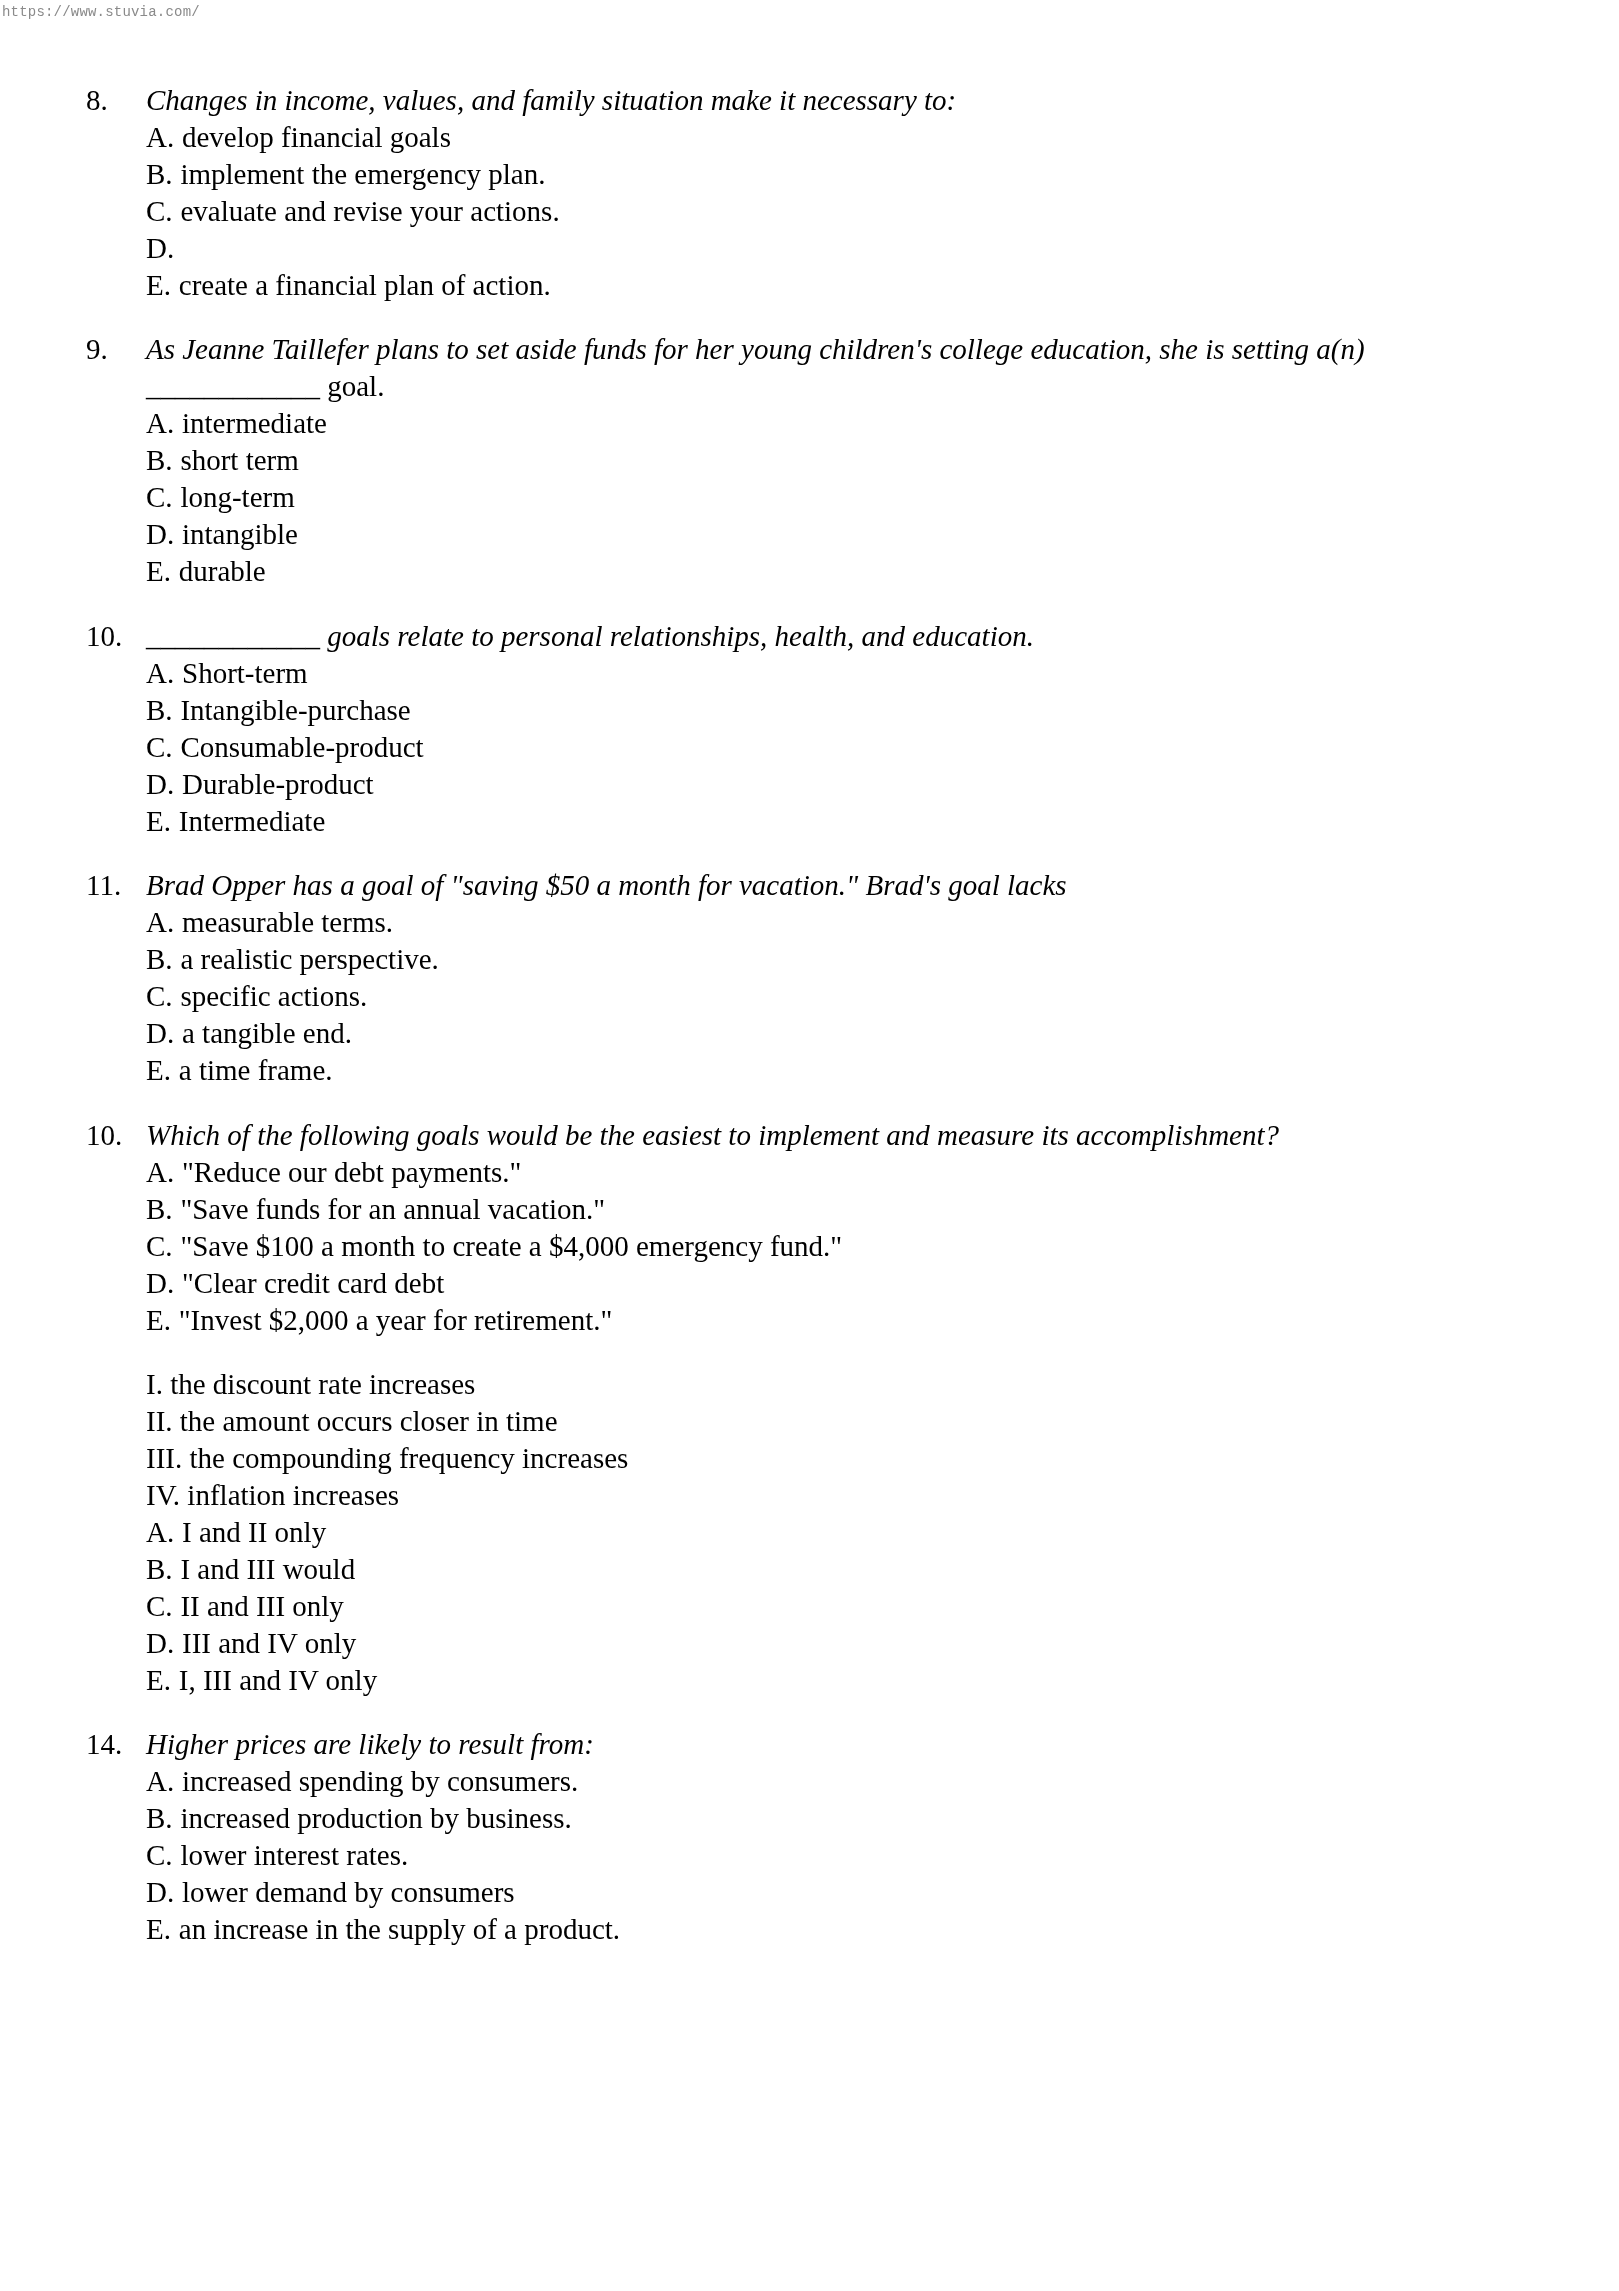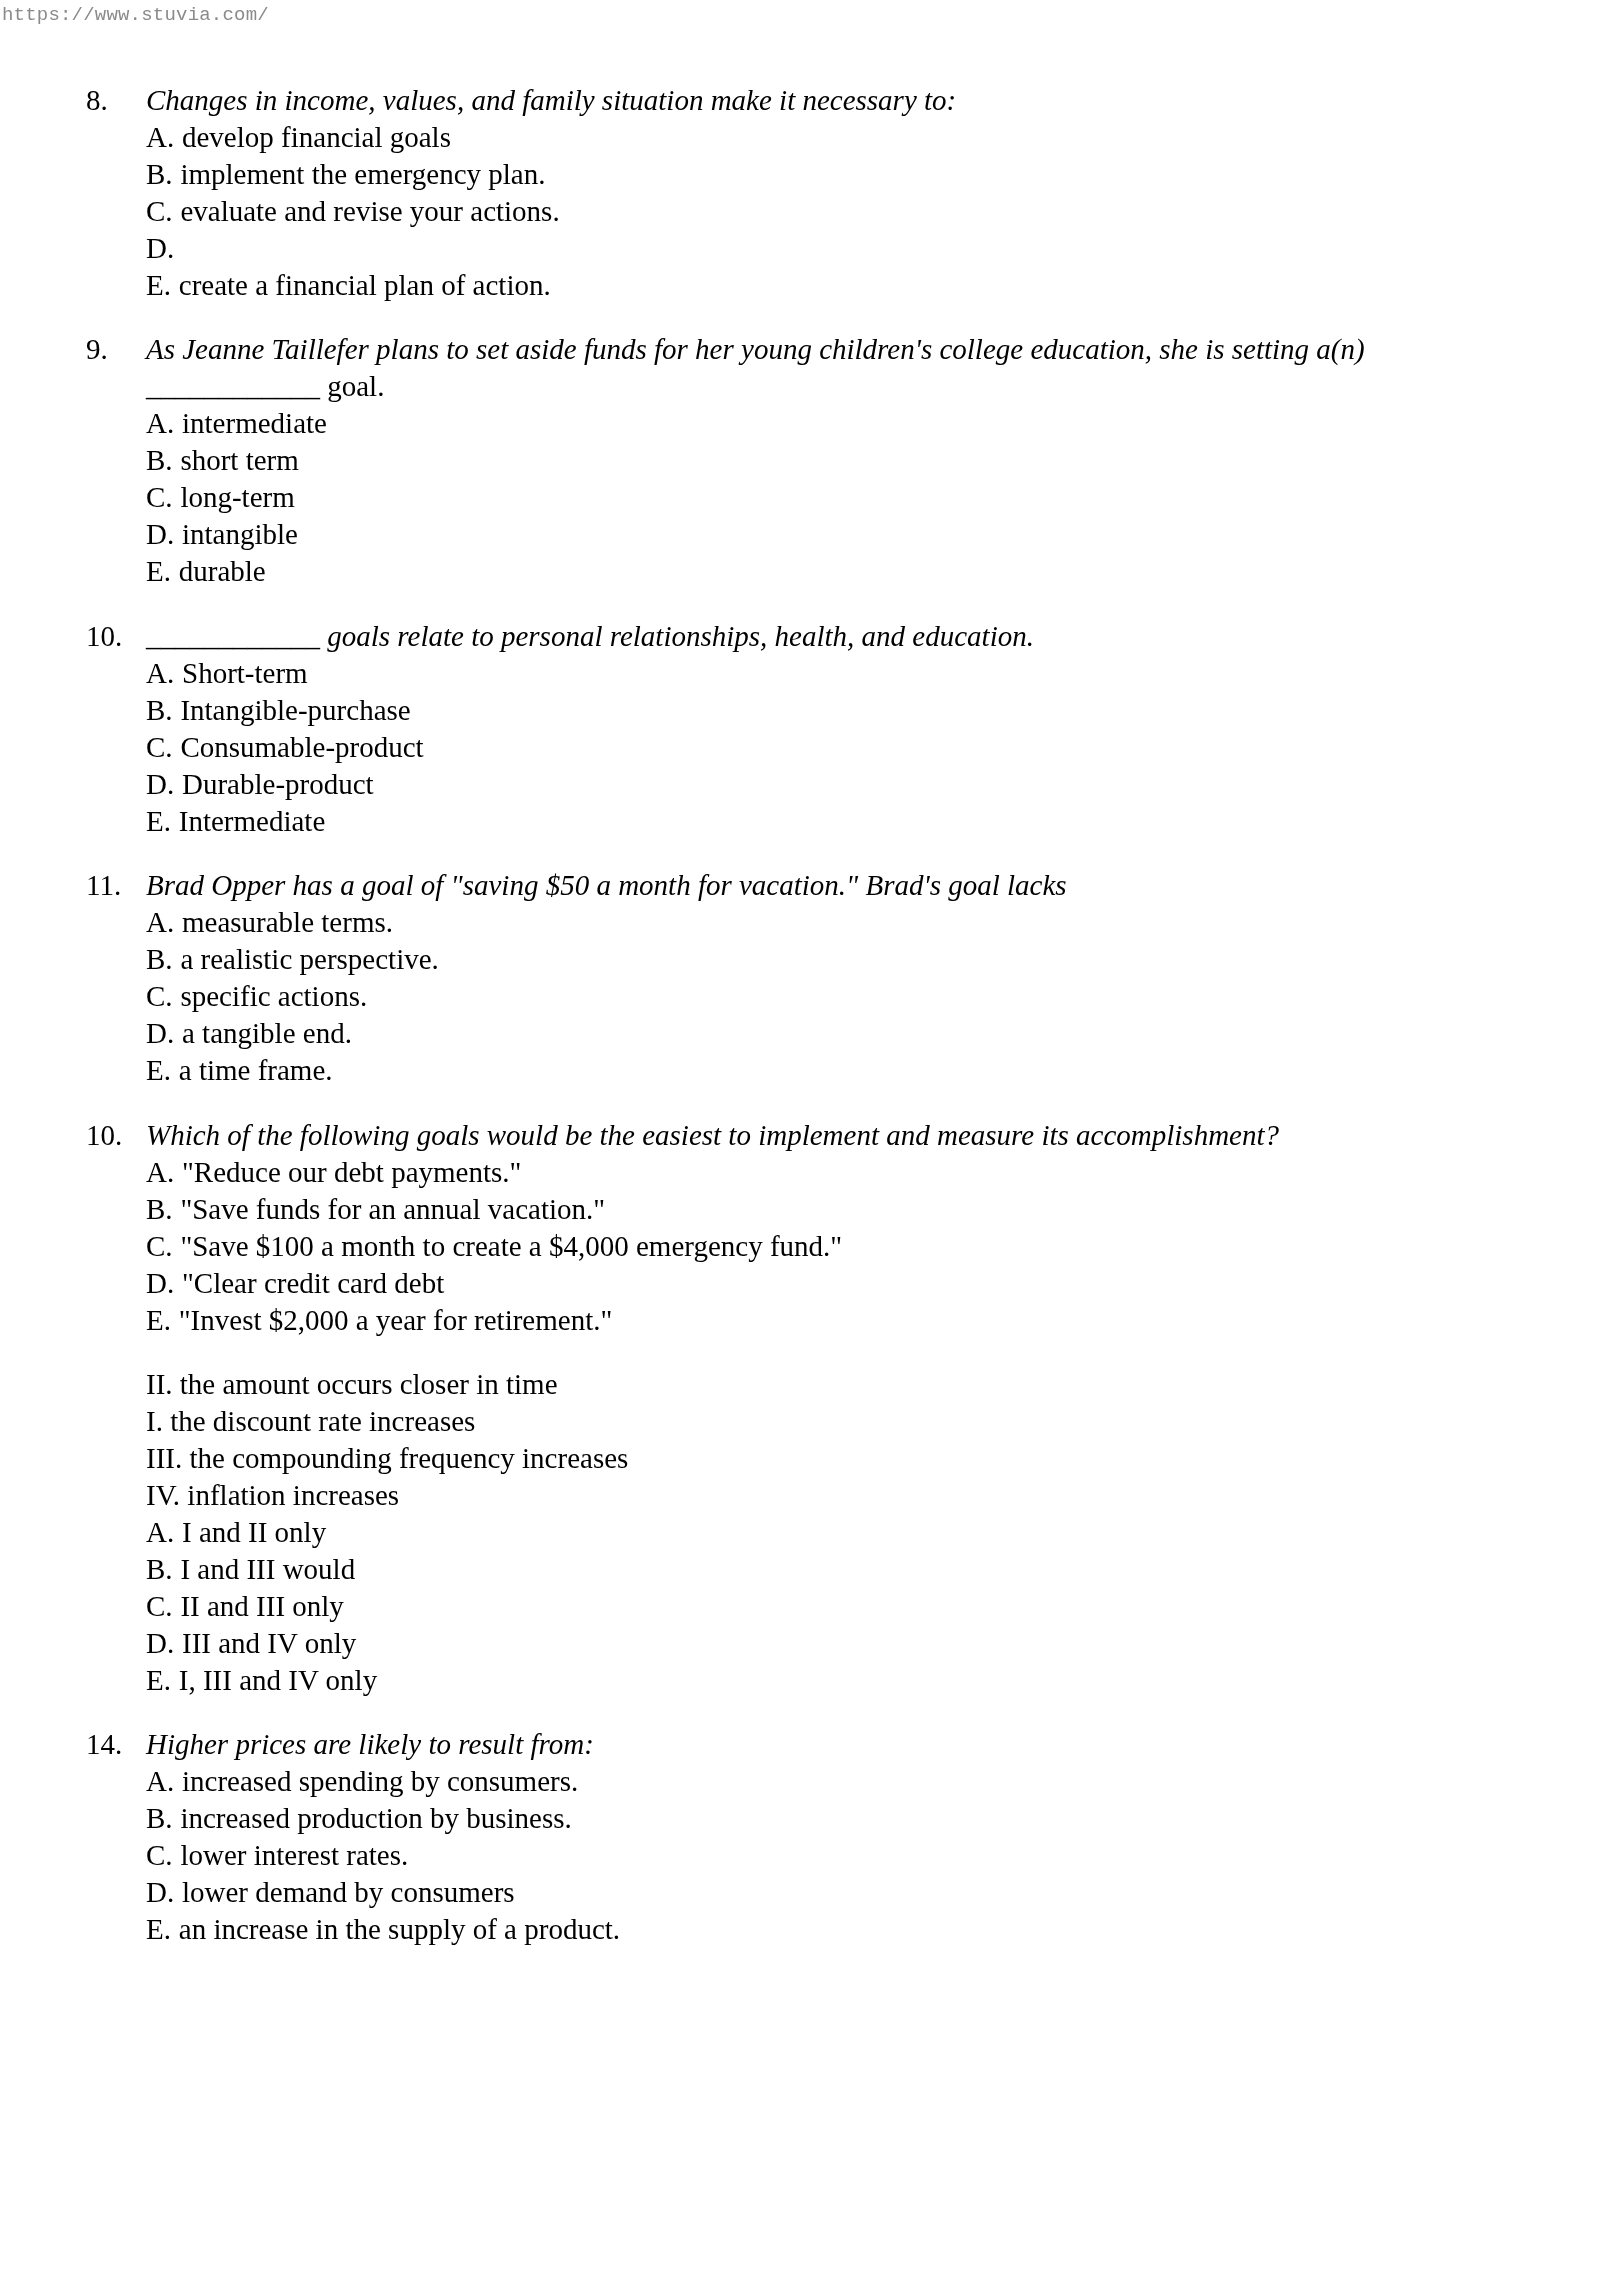--- a/index.html
+++ b/index.html
@@ -12,21 +12,21 @@
     height: 2292px;
     position: relative;
     overflow: hidden;
     color: #000000;
   }
   .url-header {
     position: absolute;
     left: 2px;
     top: 3.9px;
     font-family: "Liberation Mono", "DejaVu Sans Mono", monospace;
-    font-size: 19px;
+    font-size: 14px;
     color: #8a8a8a;
     letter-spacing: 0.2px;
   }
   .page {
     position: absolute;
     left: 86px;
     top: 82px;
     width: 1470px;
     font-family: "Liberation Serif", "DejaVu Serif", serif;
     font-size: 29px;
@@ -215,22 +215,22 @@
         </div>
       <div class="option">
           <span class="opt-letter">E.</span>
           <span>"Invest $2,000 a year for retirement."</span>
         </div>
     </div>
   </div>
 
   <div class="question">
     <div class="q-body stmt-list">
+      <span class="stmt">I. the discount rate increases</span>
       <span class="stmt">II. the amount occurs closer in time</span>
-      <span class="stmt">I. the discount rate increases</span>
       <span class="stmt">III. the compounding frequency increases</span>
       <span class="stmt">IV. inflation increases</span>
     </div>
     <div class="q-body">
       <div class="option">
           <span class="opt-letter">A.</span>
           <span>I and II only</span>
         </div>
       <div class="option">
           <span class="opt-letter">B.</span>

